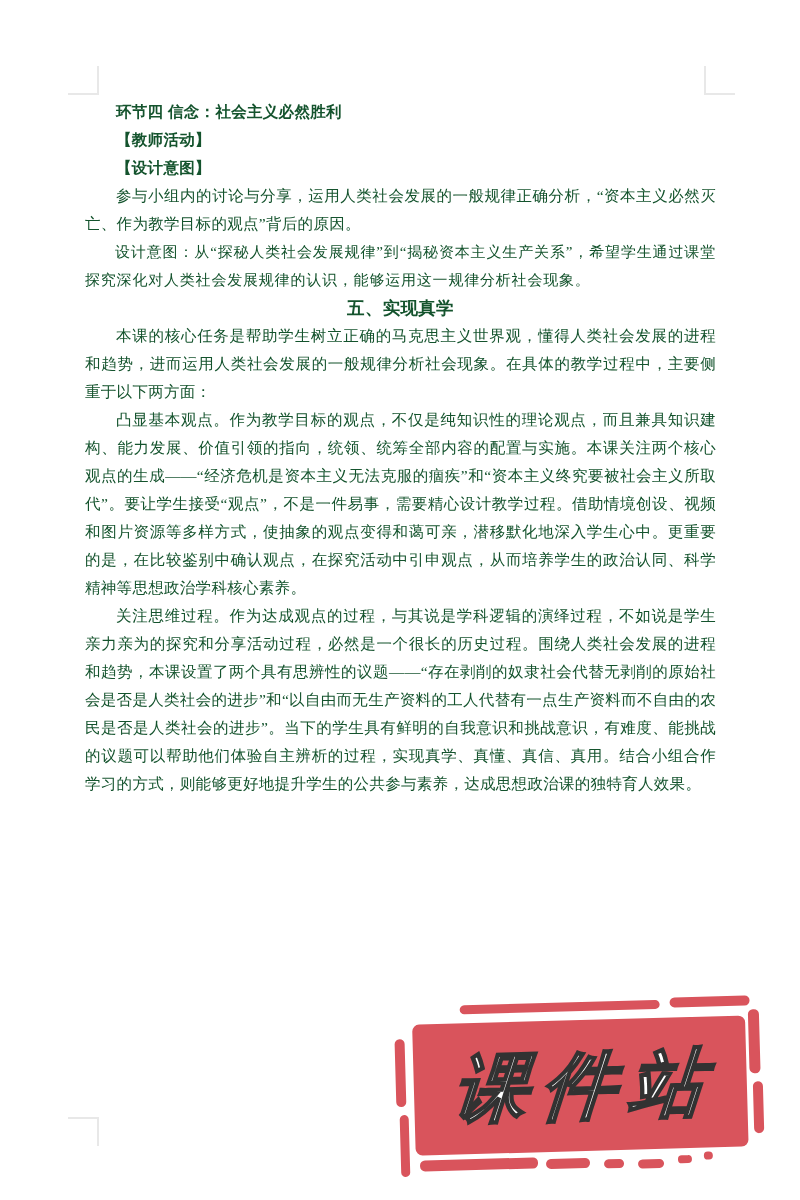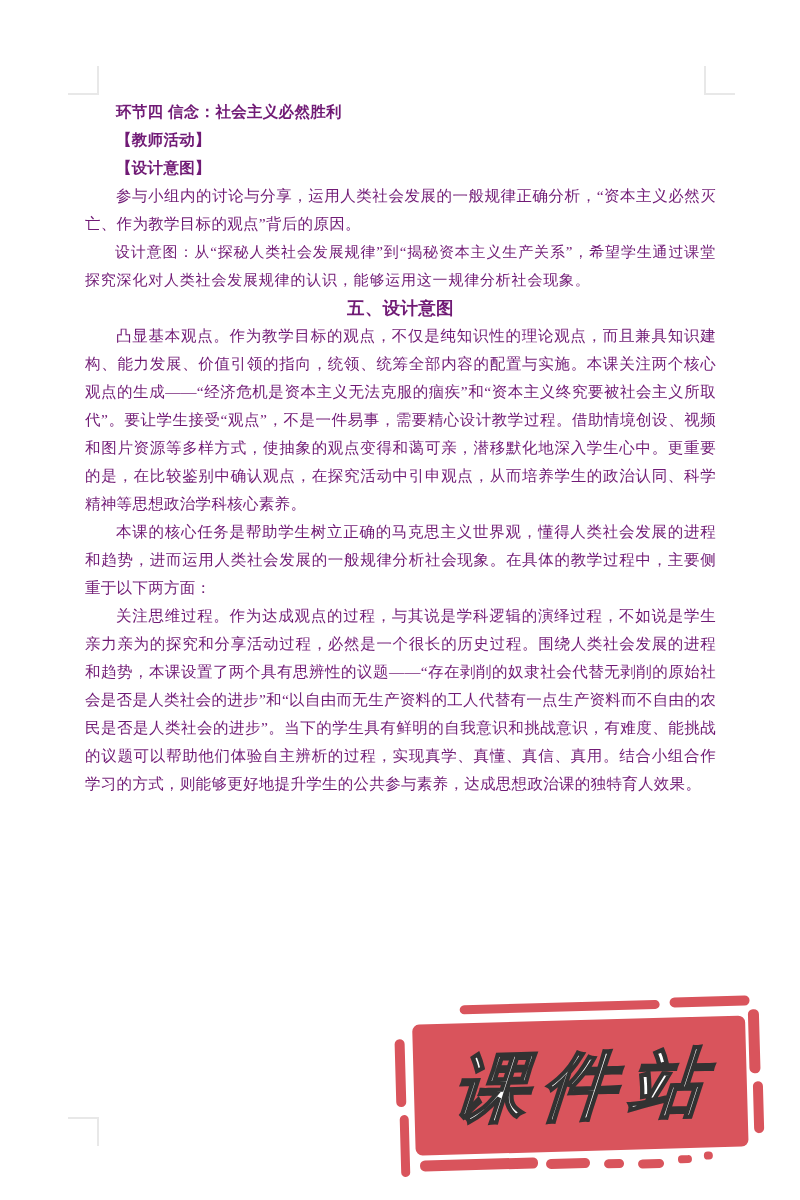--- a/index.html
+++ b/index.html
@@ -15,21 +15,21 @@
   }
   
   .crop{position:absolute;width:29px;height:27px;}
   .crop-tl{left:68px;top:66px;border-right:2px solid #e8e8e8;border-bottom:2px solid #e8e8e8;}
   .crop-tr{left:704px;top:66px;border-left:2px solid #e8e8e8;border-bottom:2px solid #e8e8e8;}
   .crop-bl{left:68px;top:1117px;border-right:2px solid #e8e8e8;border-top:2px solid #e8e8e8;}
   .crop-br{left:704px;top:1117px;border-left:2px solid #e8e8e8;border-top:2px solid #e8e8e8;}
   
   .doc{
     position:absolute;left:85px;top:98px;width:631px;
-    font-size:15.5px;line-height:28px;color:#701a75;
+    font-size:15.5px;line-height:28px;color:#14532d;
     letter-spacing:0.3px;
   }
   .doc p{margin:0;padding:0;text-align:justify;text-justify:inter-character;}
   .heading-indent{font-weight:bold;text-indent:2em;font-family:"Liberation Sans","DejaVu Sans",sans-serif;}
   .label{text-indent:2em;font-weight:bold;}
   .body{text-indent:2em;}
   .design-note{text-indent:2em;font-size:15px;letter-spacing:0.8px;}
   .section-heading{
     font-weight:bold;text-align:center !important;text-indent:0;
     font-size:17.5px;font-family:"Liberation Sans","DejaVu Sans",sans-serif;
@@ -77,23 +77,23 @@
   <div class="crop crop-tr"></div>
   <div class="crop crop-bl"></div>
   <div class="crop crop-br"></div>
 
   <div class="doc" id="doc-body">
       <p class="heading-indent">环节四 信念：社会主义必然胜利</p>
       <p class="label">【教师活动】</p>
       <p class="label">【设计意图】</p>
       <p class="body">参与小组内的讨论与分享，运用人类社会发展的一般规律正确分析，“资本主义必然灭亡、作为教学目标的观点”背后的原因。</p>
       <p class="design-note">设计意图：从“探秘人类社会发展规律”到“揭秘资本主义生产关系”，希望学生通过课堂探究深化对人类社会发展规律的认识，能够运用这一规律分析社会现象。</p>
-      <p class="section-heading">五、设计意图</p>
+      <p class="section-heading">五、实现真学</p>
+      <p class="body">本课的核心任务是帮助学生树立正确的马克思主义世界观，懂得人类社会发展的进程和趋势，进而运用人类社会发展的一般规律分析社会现象。在具体的教学过程中，主要侧重于以下两方面：</p>
       <p class="body">凸显基本观点。作为教学目标的观点，不仅是纯知识性的理论观点，而且兼具知识建构、能力发展、价值引领的指向，统领、统筹全部内容的配置与实施。本课关注两个核心观点的生成——“经济危机是资本主义无法克服的痼疾”和“资本主义终究要被社会主义所取代”。要让学生接受“观点”，不是一件易事，需要精心设计教学过程。借助情境创设、视频和图片资源等多样方式，使抽象的观点变得和蔼可亲，潜移默化地深入学生心中。更重要的是，在比较鉴别中确认观点，在探究活动中引申观点，从而培养学生的政治认同、科学精神等思想政治学科核心素养。</p>
-      <p class="body">本课的核心任务是帮助学生树立正确的马克思主义世界观，懂得人类社会发展的进程和趋势，进而运用人类社会发展的一般规律分析社会现象。在具体的教学过程中，主要侧重于以下两方面：</p>
       <p class="body">关注思维过程。作为达成观点的过程，与其说是学科逻辑的演绎过程，不如说是学生亲力亲为的探究和分享活动过程，必然是一个很长的历史过程。围绕人类社会发展的进程和趋势，本课设置了两个具有思辨性的议题——“存在剥削的奴隶社会代替无剥削的原始社会是否是人类社会的进步”和“以自由而无生产资料的工人代替有一点生产资料而不自由的农民是否是人类社会的进步”。当下的学生具有鲜明的自我意识和挑战意识，有难度、能挑战的议题可以帮助他们体验自主辨析的过程，实现真学、真懂、真信、真用。结合小组合作学习的方式，则能够更好地提升学生的公共参与素养，达成思想政治课的独特育人效果。</p>
     </div>
 
   <div class="stamp">
     <div class="stk stk-top1"></div>
     <div class="stk stk-top2"></div>
     <div class="stk stk-left1"></div>
     <div class="stk stk-left2"></div>
     <div class="stk stk-right1"></div>
     <div class="stk stk-right2"></div>

